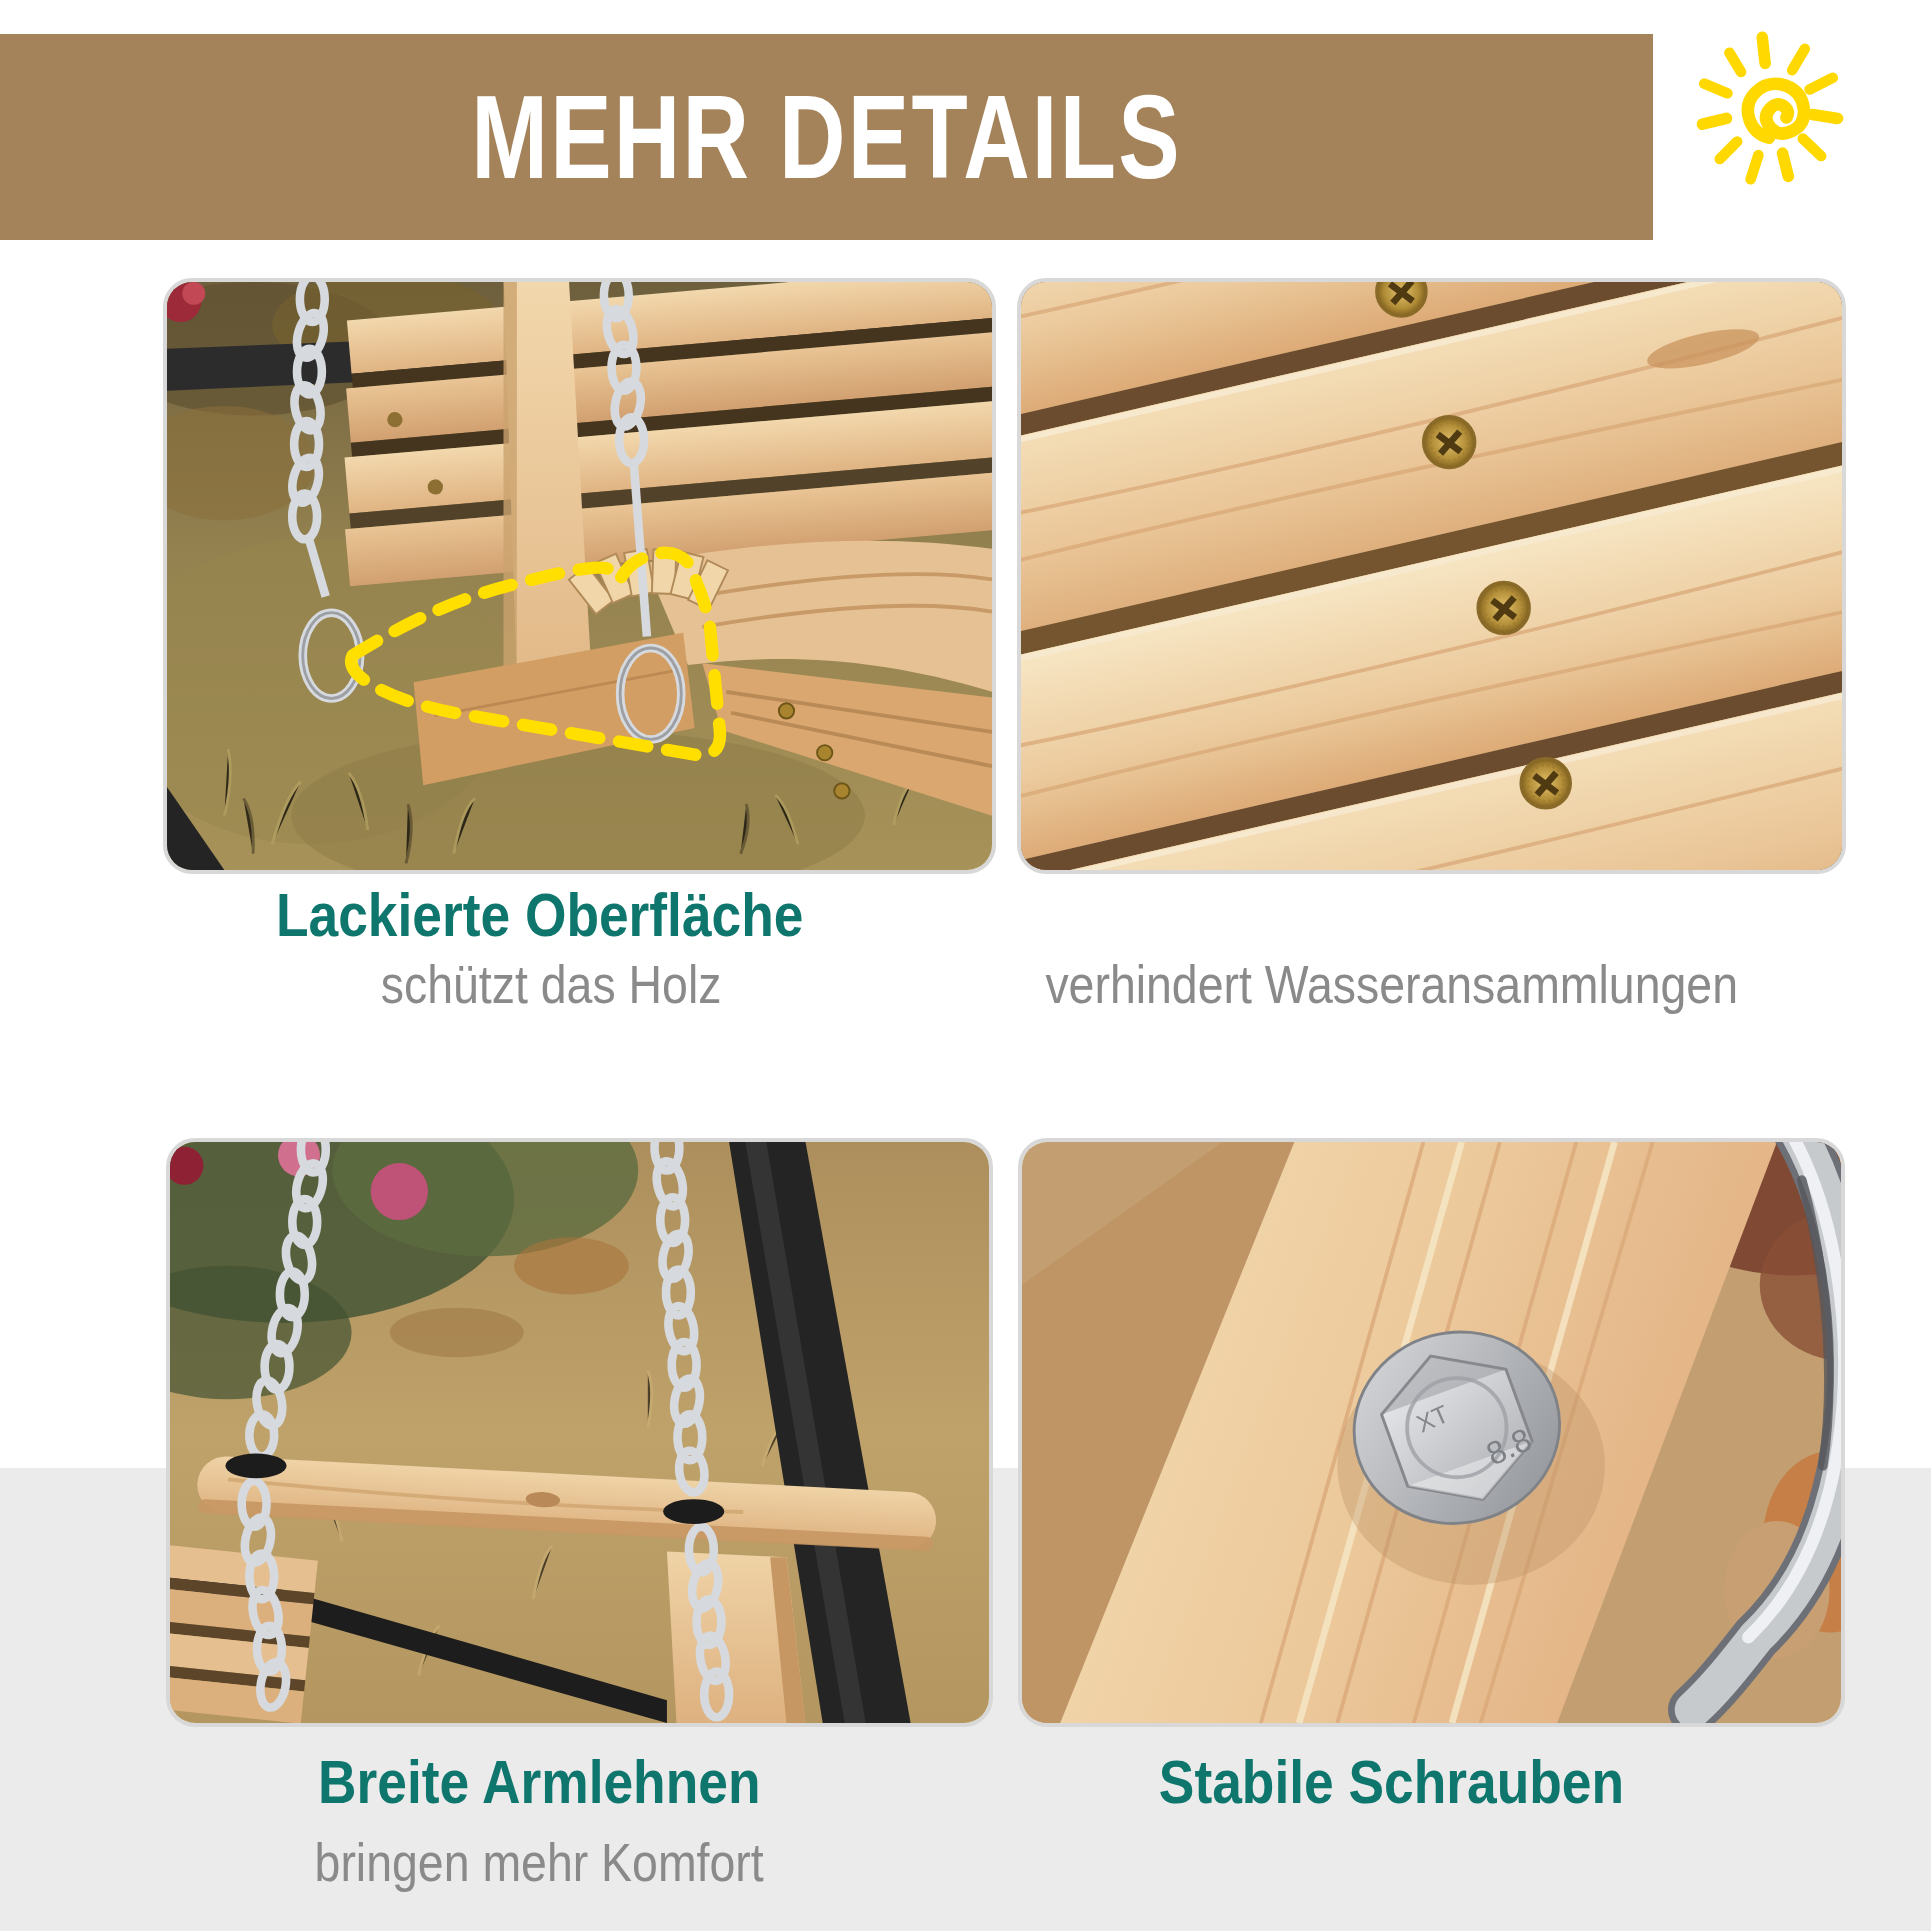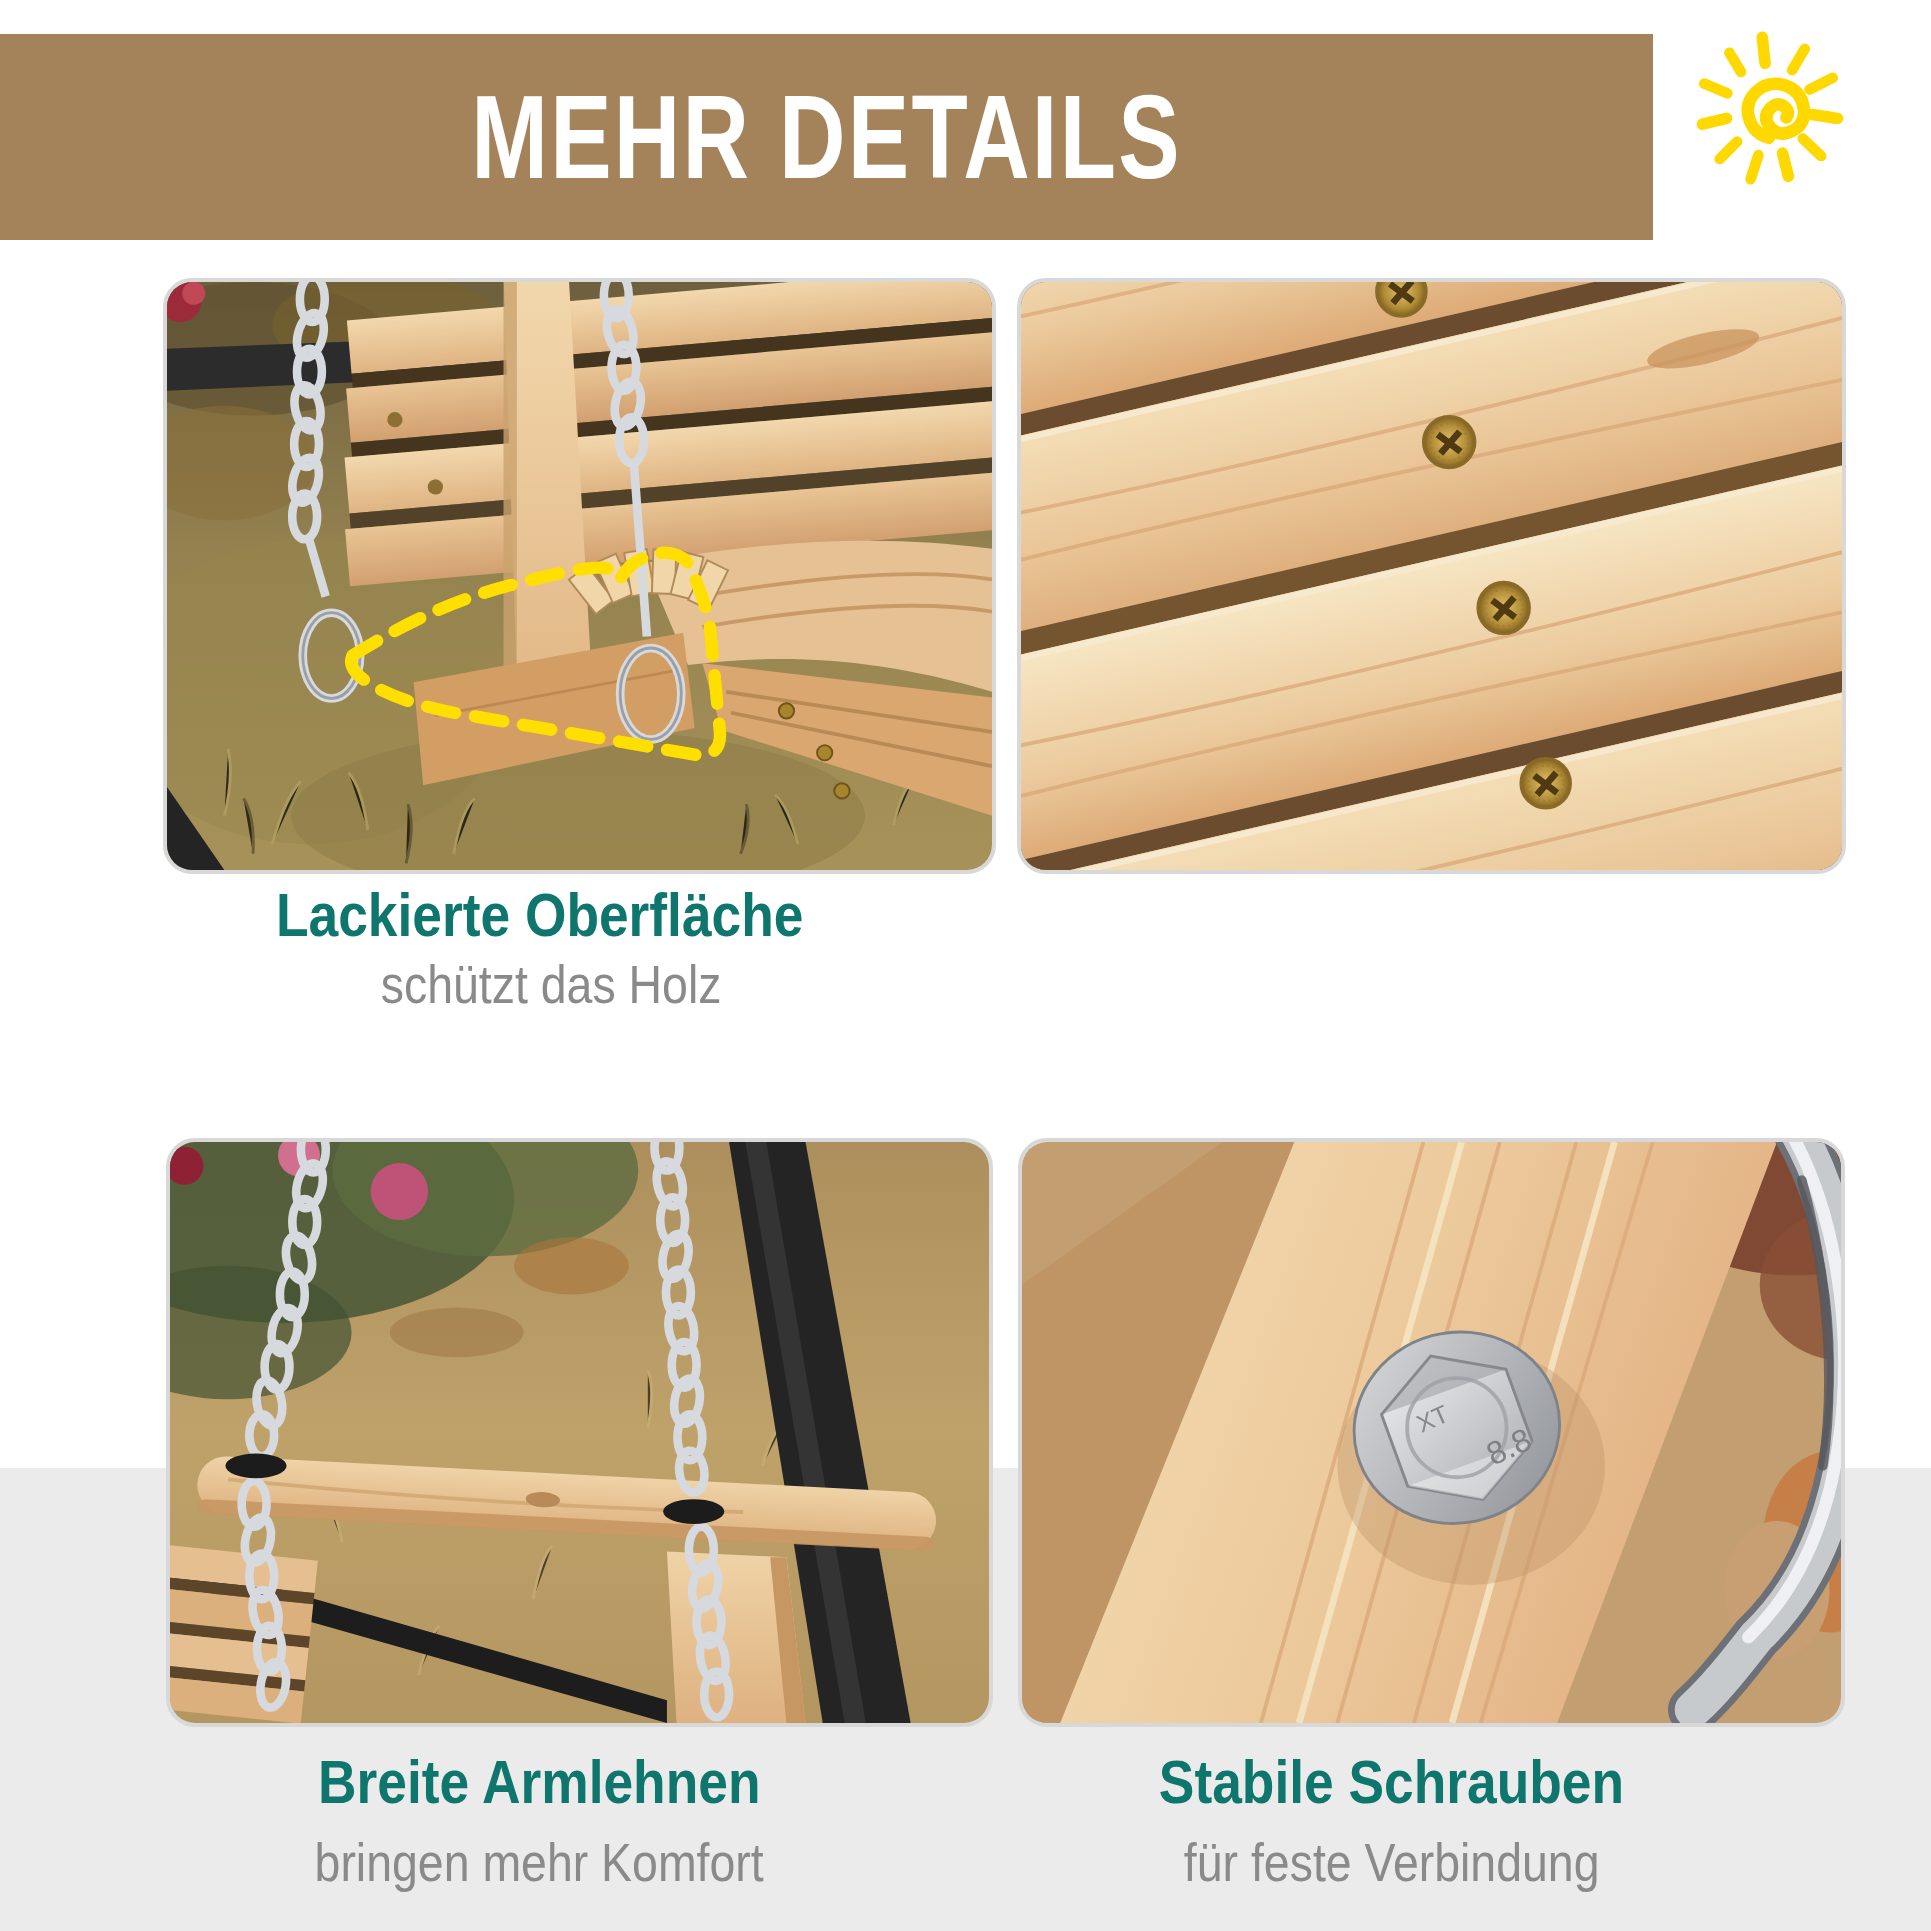--- a/index.html
+++ b/index.html
@@ -370,21 +370,21 @@
         <path d="M800,-30 C860,60 880,200 862,320 C850,400 820,470 768,520 C740,556 722,578 702,596" stroke="#c7cacd" stroke-width="38"></path>
         <path d="M792,-30 C852,60 872,200 854,320 C842,400 812,470 760,520" stroke="#eef0f3" stroke-width="13"></path>
         <path d="M816,40 C846,150 850,260 838,340" stroke="#55585d" stroke-width="10" opacity=".8"></path>
       </g>
     </svg>
   </figure>
 
   <div class="cap cap-title" id="cap1t"><span>Lackierte Oberfläche</span></div>
   <div class="cap cap-sub" id="cap1s"><span>schützt das Holz</span></div>
 
+  <div class="cap cap-sub" id="cap2s"><span>verhindert Wasseransammlungen</span></div>
 
   <div class="cap cap-title" id="cap3t"><span>Breite Armlehnen</span></div>
   <div class="cap cap-title" id="cap4t"><span>Stabile Schrauben</span></div>
 
   <div class="cap cap-sub" id="cap3s"><span>bringen mehr Komfort</span></div>
-  <div class="cap cap-sub" id="cap4s"><span>für feste Verbindung</span></div>
 
 </div>
 
 
 </body></html>

